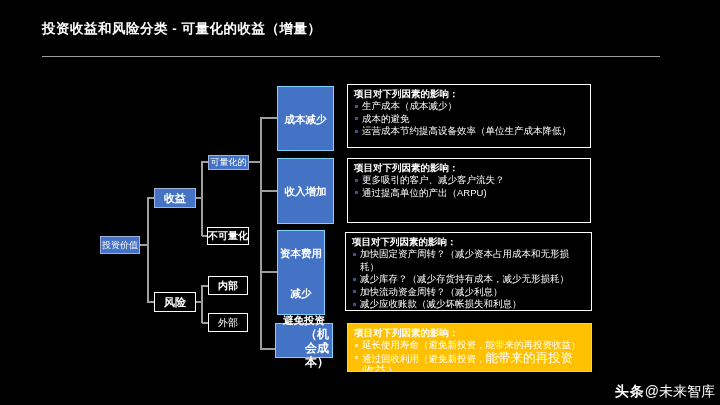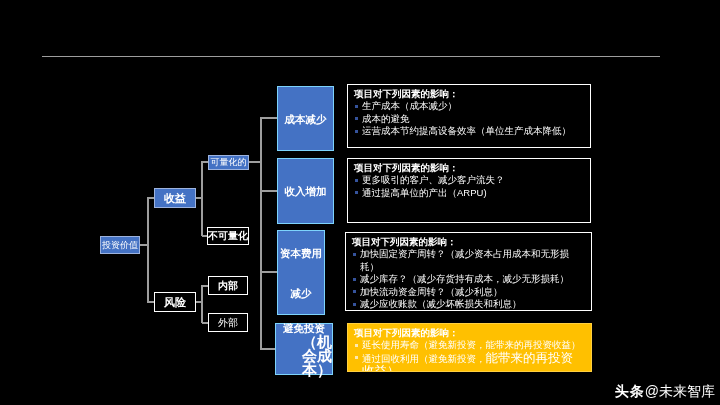--- a/index.html
+++ b/index.html
@@ -31,22 +31,22 @@
 
   
   .bigblue{
     position:absolute;background:#4472C4;border:1px solid #7dd3fc;box-sizing:border-box;
     display:flex;flex-direction:column;align-items:center;justify-content:center;
     font-size:10.5px;font-weight:bold;text-align:center;line-height:14px;
   }
   #b-cost{left:277px;top:86px;width:57px;height:65px;}
   #b-rev{left:277px;top:158px;width:57px;height:66px;}
   #b-capex{left:277px;top:230px;width:48px;height:85px;gap:26px;}
-  #b-avoid{left:275px;top:323px;width:58px;height:52px;}
-  .sub{font-size:15px;padding-left:26px;}
+  #b-avoid{left:275px;top:323px;width:58px;height:35px;}
+  .sub{font-size:12px;padding-left:26px;}
 
   
   .detail{
     position:absolute;box-sizing:border-box;border:1.5px solid #fff;background:#000;
     padding:3px 6px 2px 6px;font-size:9.5px;line-height:12.4px;color:#fff;overflow:hidden;
   }
   .detail .hdr{font-weight:bold;}
   .detail.orange{background:#FFC000;border:1px solid #ffcf40;}
   #d1{left:347px;top:84px;width:244px;height:64px;}
   #d2{left:347px;top:158px;width:244px;height:65px;}
@@ -84,20 +84,21 @@
   .watermark{
     position:absolute;right:5px;bottom:4px;font-size:14px;white-space:nowrap;color:#fff;
   }
   .watermark .wm-bold{font-weight:900;letter-spacing:1px;}
 </style>
 </head>
 <body>
 
 <div id="slide">
 
+  <div class="title">投资收益和风险分类 - 可量化的收益（增量）</div>
   <div class="rule"></div>
 
   <div class="conn" id="c1"></div>
   <div class="conn" id="c2"></div>
   <div class="conn" id="c3"></div>
   <div class="conn" id="c4"></div>
   <div class="conn" id="c5"></div>
   <div class="conn" id="c6"></div>
   <div class="conn" id="c7"></div>
   <div class="conn" id="c8"></div>

